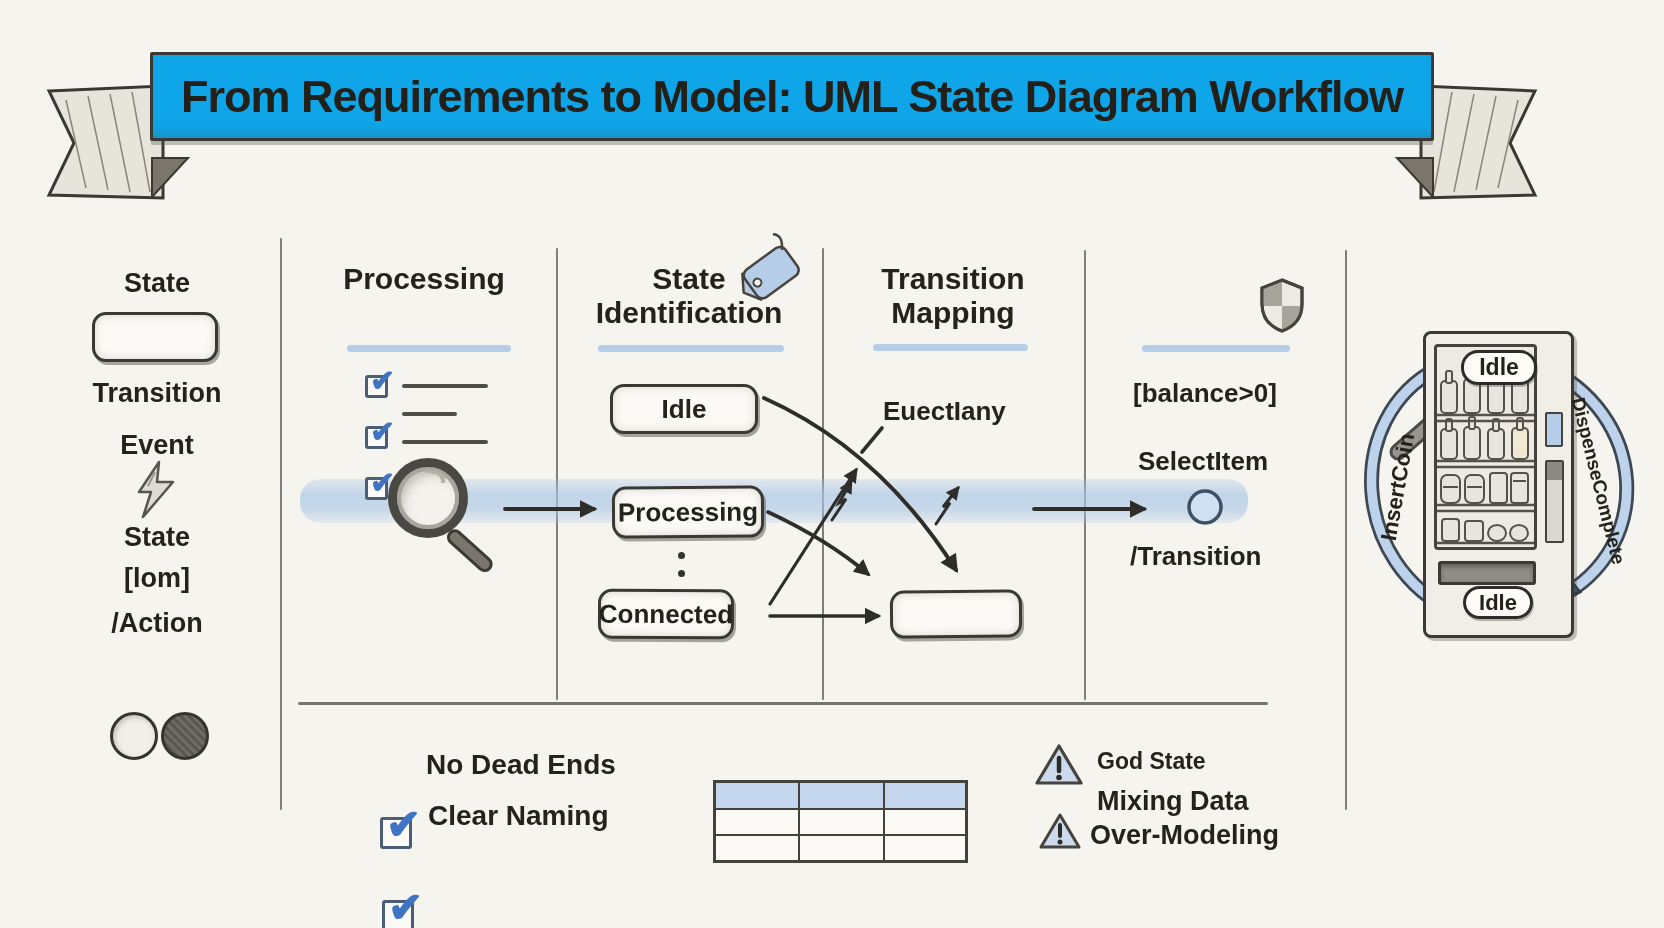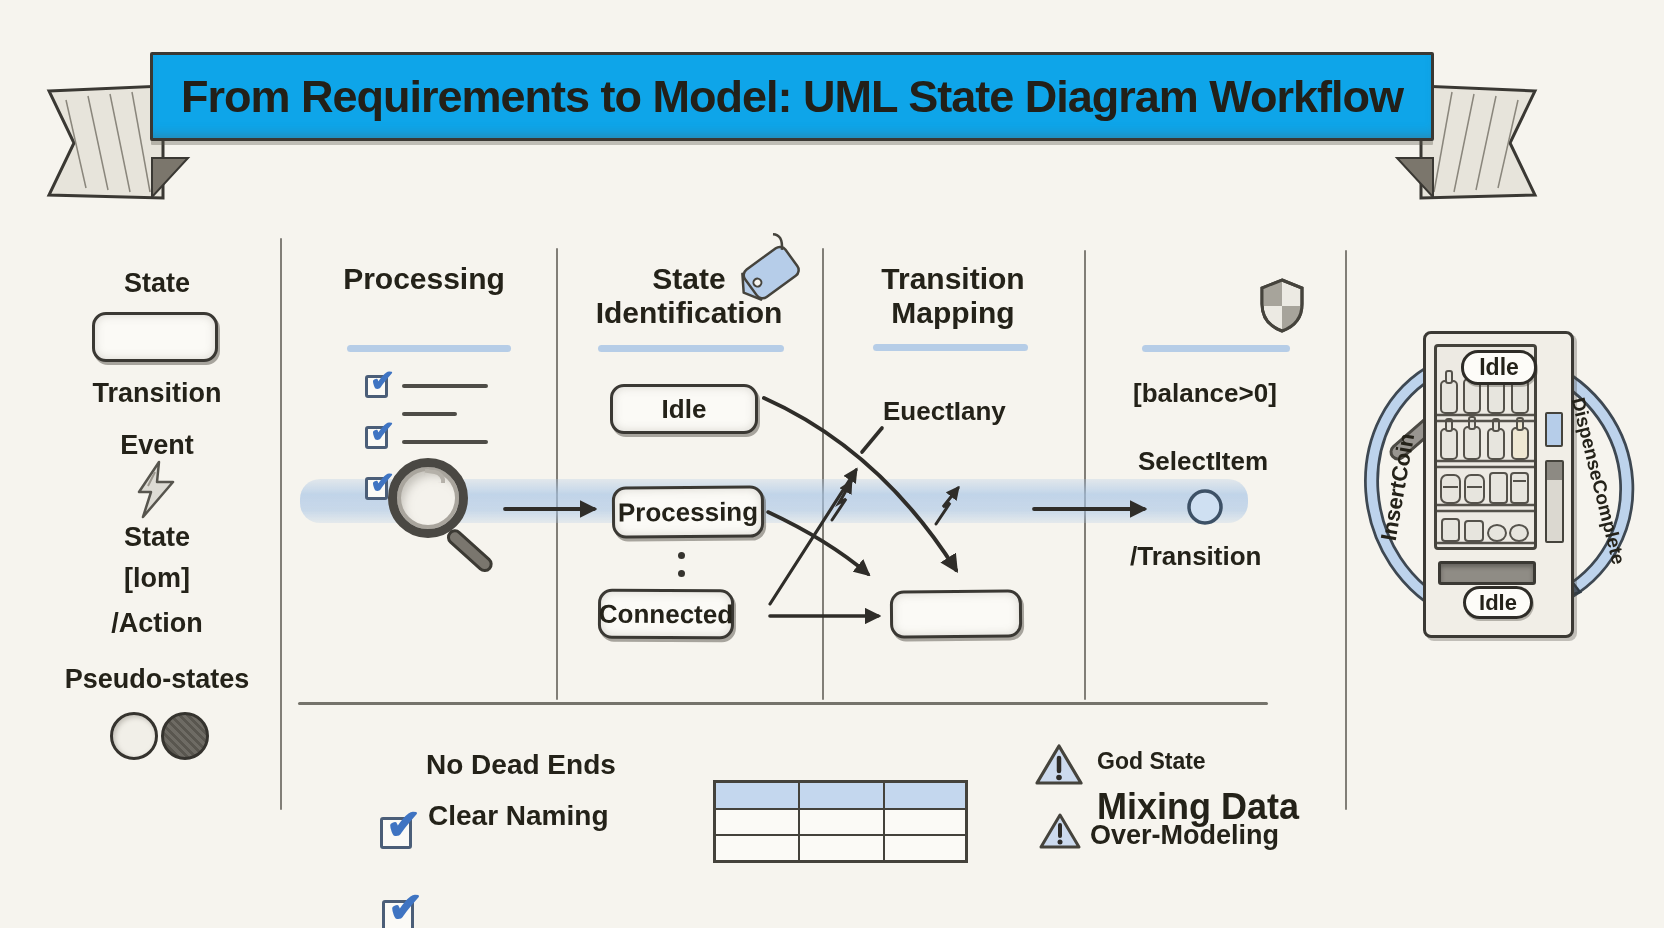--- a/index.html
+++ b/index.html
@@ -121,21 +121,20 @@
   <div class="abs statebox" style="left:92px; top:312px; width:126px; height:50px;"></div>
   <div class="abs legend-label" style="left:77px; top:378px; width:160px;">Transition</div>
   <div class="abs legend-label" style="left:77px; top:430px; width:160px;">Event</div>
   <svg class="abs" style="left:134px; top:460px;" width="44" height="60">
     <polygon points="25,2 5,32 17,32 9,57 39,22 23,22" fill="#dddbd4" stroke="#57554e" stroke-width="2.5" stroke-linejoin="round"></polygon>
     <line x1="21" y1="12" x2="14" y2="26" stroke="#9a968d" stroke-width="2"></line>
   </svg>
   <div class="abs legend-label" style="left:77px; top:522px; width:160px;">State</div>
   <div class="abs legend-label" style="left:77px; top:563px; width:160px;">[lom]</div>
   <div class="abs legend-label" style="left:77px; top:608px; width:160px;">/Action</div>
-  <div class="abs legend-label" style="left:47px; top:664px; width:220px;">Pseudo-states</div>
   <div class="abs pseudo light" style="left:110px; top:712px;"></div>
   <div class="abs pseudo dark" style="left:161px; top:712px;"></div>
 
   <div class="abs col-head" style="left:324px; top:262px; width:200px;">
     <div>Processing</div>
   </div>
   <div class="abs underline" style="left:347px; top:345px; width:164px;"></div>
 
   <div class="abs col-head" style="left:589px; top:262px; width:200px;">
     <div>State</div>
@@ -346,21 +345,21 @@
         <div class="cell" style="flex:1;"></div>
     </div>
   </div>
 
   <svg class="abs" style="left:1034px; top:742px;" width="50" height="46">
     <path d="M25,4 L47,41 H3 Z" fill="#ccdaee" stroke="#45433c" stroke-width="3.2" stroke-linejoin="round"></path>
     <line x1="25" y1="16" x2="25" y2="29" stroke="#2d2b28" stroke-width="4.5" stroke-linecap="round"></line>
     <circle cx="25" cy="35.5" r="2.8" fill="#2d2b28"></circle>
   </svg>
   <div class="abs big-label" style="left:1097px; top:748px; font-size:23px;">God State</div>
-  <div class="abs big-label" style="left:1097px; top:786px; font-size:36px;">Mixing Data</div>
+  <div class="abs big-label" style="left:1097px; top:786px; font-size:27px;">Mixing Data</div>
   <svg class="abs" style="left:1038px; top:812px;" width="44" height="40">
     <path d="M22,3 L41,35 H3 Z" fill="#ccdaee" stroke="#45433c" stroke-width="3" stroke-linejoin="round"></path>
     <line x1="22" y1="13" x2="22" y2="24" stroke="#2d2b28" stroke-width="4" stroke-linecap="round"></line>
     <circle cx="22" cy="30" r="2.5" fill="#2d2b28"></circle>
   </svg>
   <div class="abs big-label" style="left:1090px; top:820px; font-size:27px;">Over-Modeling</div>
 
 </div>
 
 </body></html>

